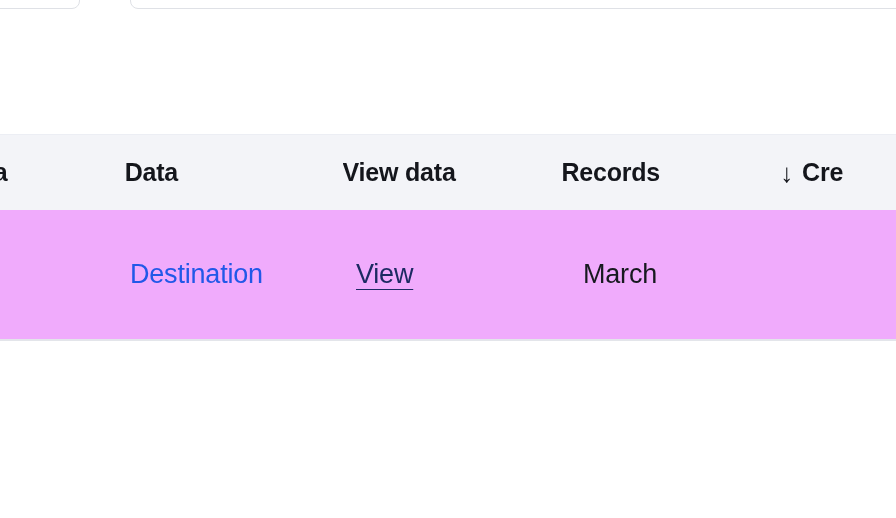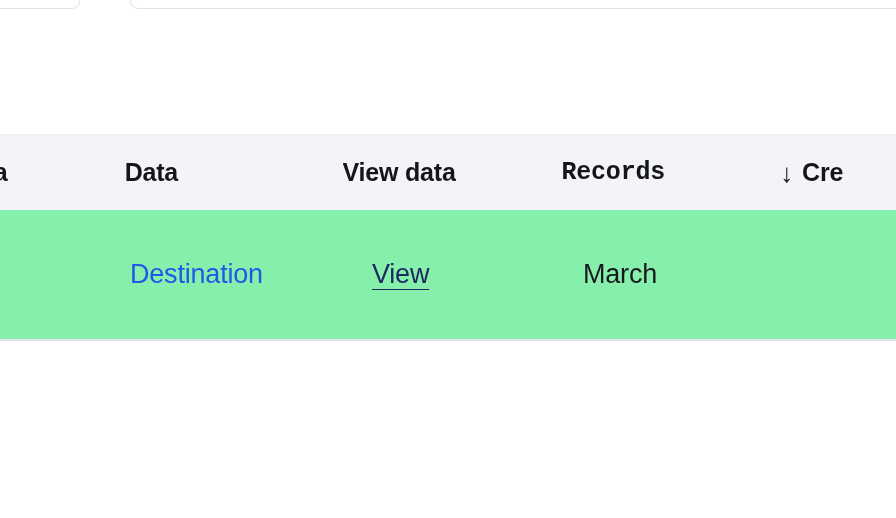--- a/index.html
+++ b/index.html
@@ -66,36 +66,36 @@
     color: #14161c;
     letter-spacing: -0.2px;
     white-space: nowrap;
     overflow: hidden;
   }
 
   .row {
     display: flex;
     align-items: center;
     height: 131px;
-    background: #86efac;
+    background: #f0abfc;
     border-bottom: 2px solid #e3e5ea;
   }
   .td {
     font-size: 27px;
     color: #17191f;
     letter-spacing: -0.2px;
     white-space: nowrap;
     overflow: hidden;
   }
 
   
   .col-size      { width: 148px; padding-left: 0; margin-left: -18px; }
   .col-data      { width: 226px; padding-left: 0; }
   .col-tabledata { width: 227px; }
-  .col-records   { width: 227px; font-family: Liberation Mono, monospace; }
+  .col-records   { width: 227px; }
   .col-created   { width: 120px; }
 
   .thead .col-size      { margin-left: -18px; }
   .thead .col-data      { margin-left: 0; }
 
   .sort-header {
     display: flex;
     align-items: center;
     gap: 9px;
   }
@@ -113,21 +113,20 @@
     font-size: 27px;
     letter-spacing: -0.2px;
   }
   .link-underline {
     color: #1c2a62;
     text-decoration: underline;
     text-decoration-thickness: 2px;
     text-underline-offset: 6px;
     font-size: 27px;
     letter-spacing: -0.2px;
-    margin-left: 16px;
   }
   .numeric { font-variant-numeric: tabular-nums; }
   .clipped-left { text-indent: -10px; }
 </style>
 </head>
 <body>
 
 <div id="screen">
 
   <div class="toolbar-clip">

